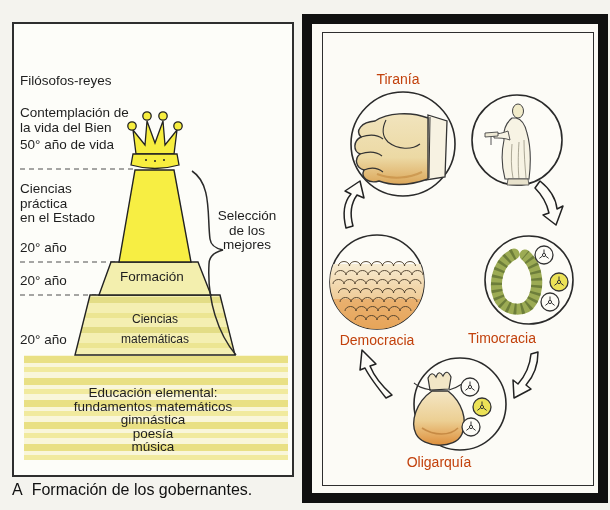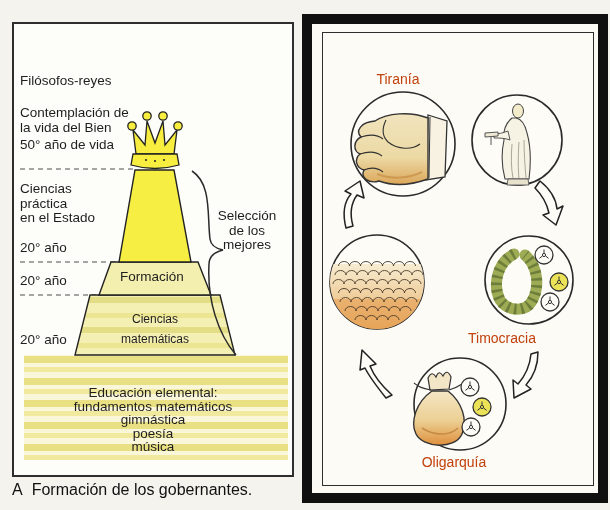--- a/index.html
+++ b/index.html
@@ -237,16 +237,17 @@
       <g fill="#fdfcf7" stroke="#222" stroke-width="1.5" stroke-linejoin="round">
         <path d="M44,214 C40,198 42,188 49,180 L43,177 L58,167 L62,184 L55,181 C50,188 47,198 51,212 Z"></path>
         <path d="M238,167 C248,175 254,185 255,195 L261,192 L254,211 L241,201 L247,199 C245,190 240,181 233,174 Z"></path>
         <path d="M236,338 C236,350 232,362 224,371 L229,375 L212,384 L211,366 L216,370 C223,362 228,351 229,340 Z"></path>
         <path d="M90,381 C80,372 72,362 68,352 L74,350 L60,336 L58,356 L63,354 C68,364 76,374 84,384 Z"></path>
       </g>
     </svg>
   </div>
 
   <div class="stage-label" style="left:348px;top:71px;width:100px">Tiranía</div>
+  <div class="stage-label" style="left:325px;top:332px;width:104px">Democracia</div>
   <div class="stage-label" style="left:450px;top:330px;width:104px">Timocracia</div>
-  <div class="stage-label" style="left:402px;top:454px;width:104px">Oligarquía</div>
+  <div class="stage-label" style="left:387px;top:454px;width:104px">Oligarquía</div>
 
 </div>
 
 </body></html>

